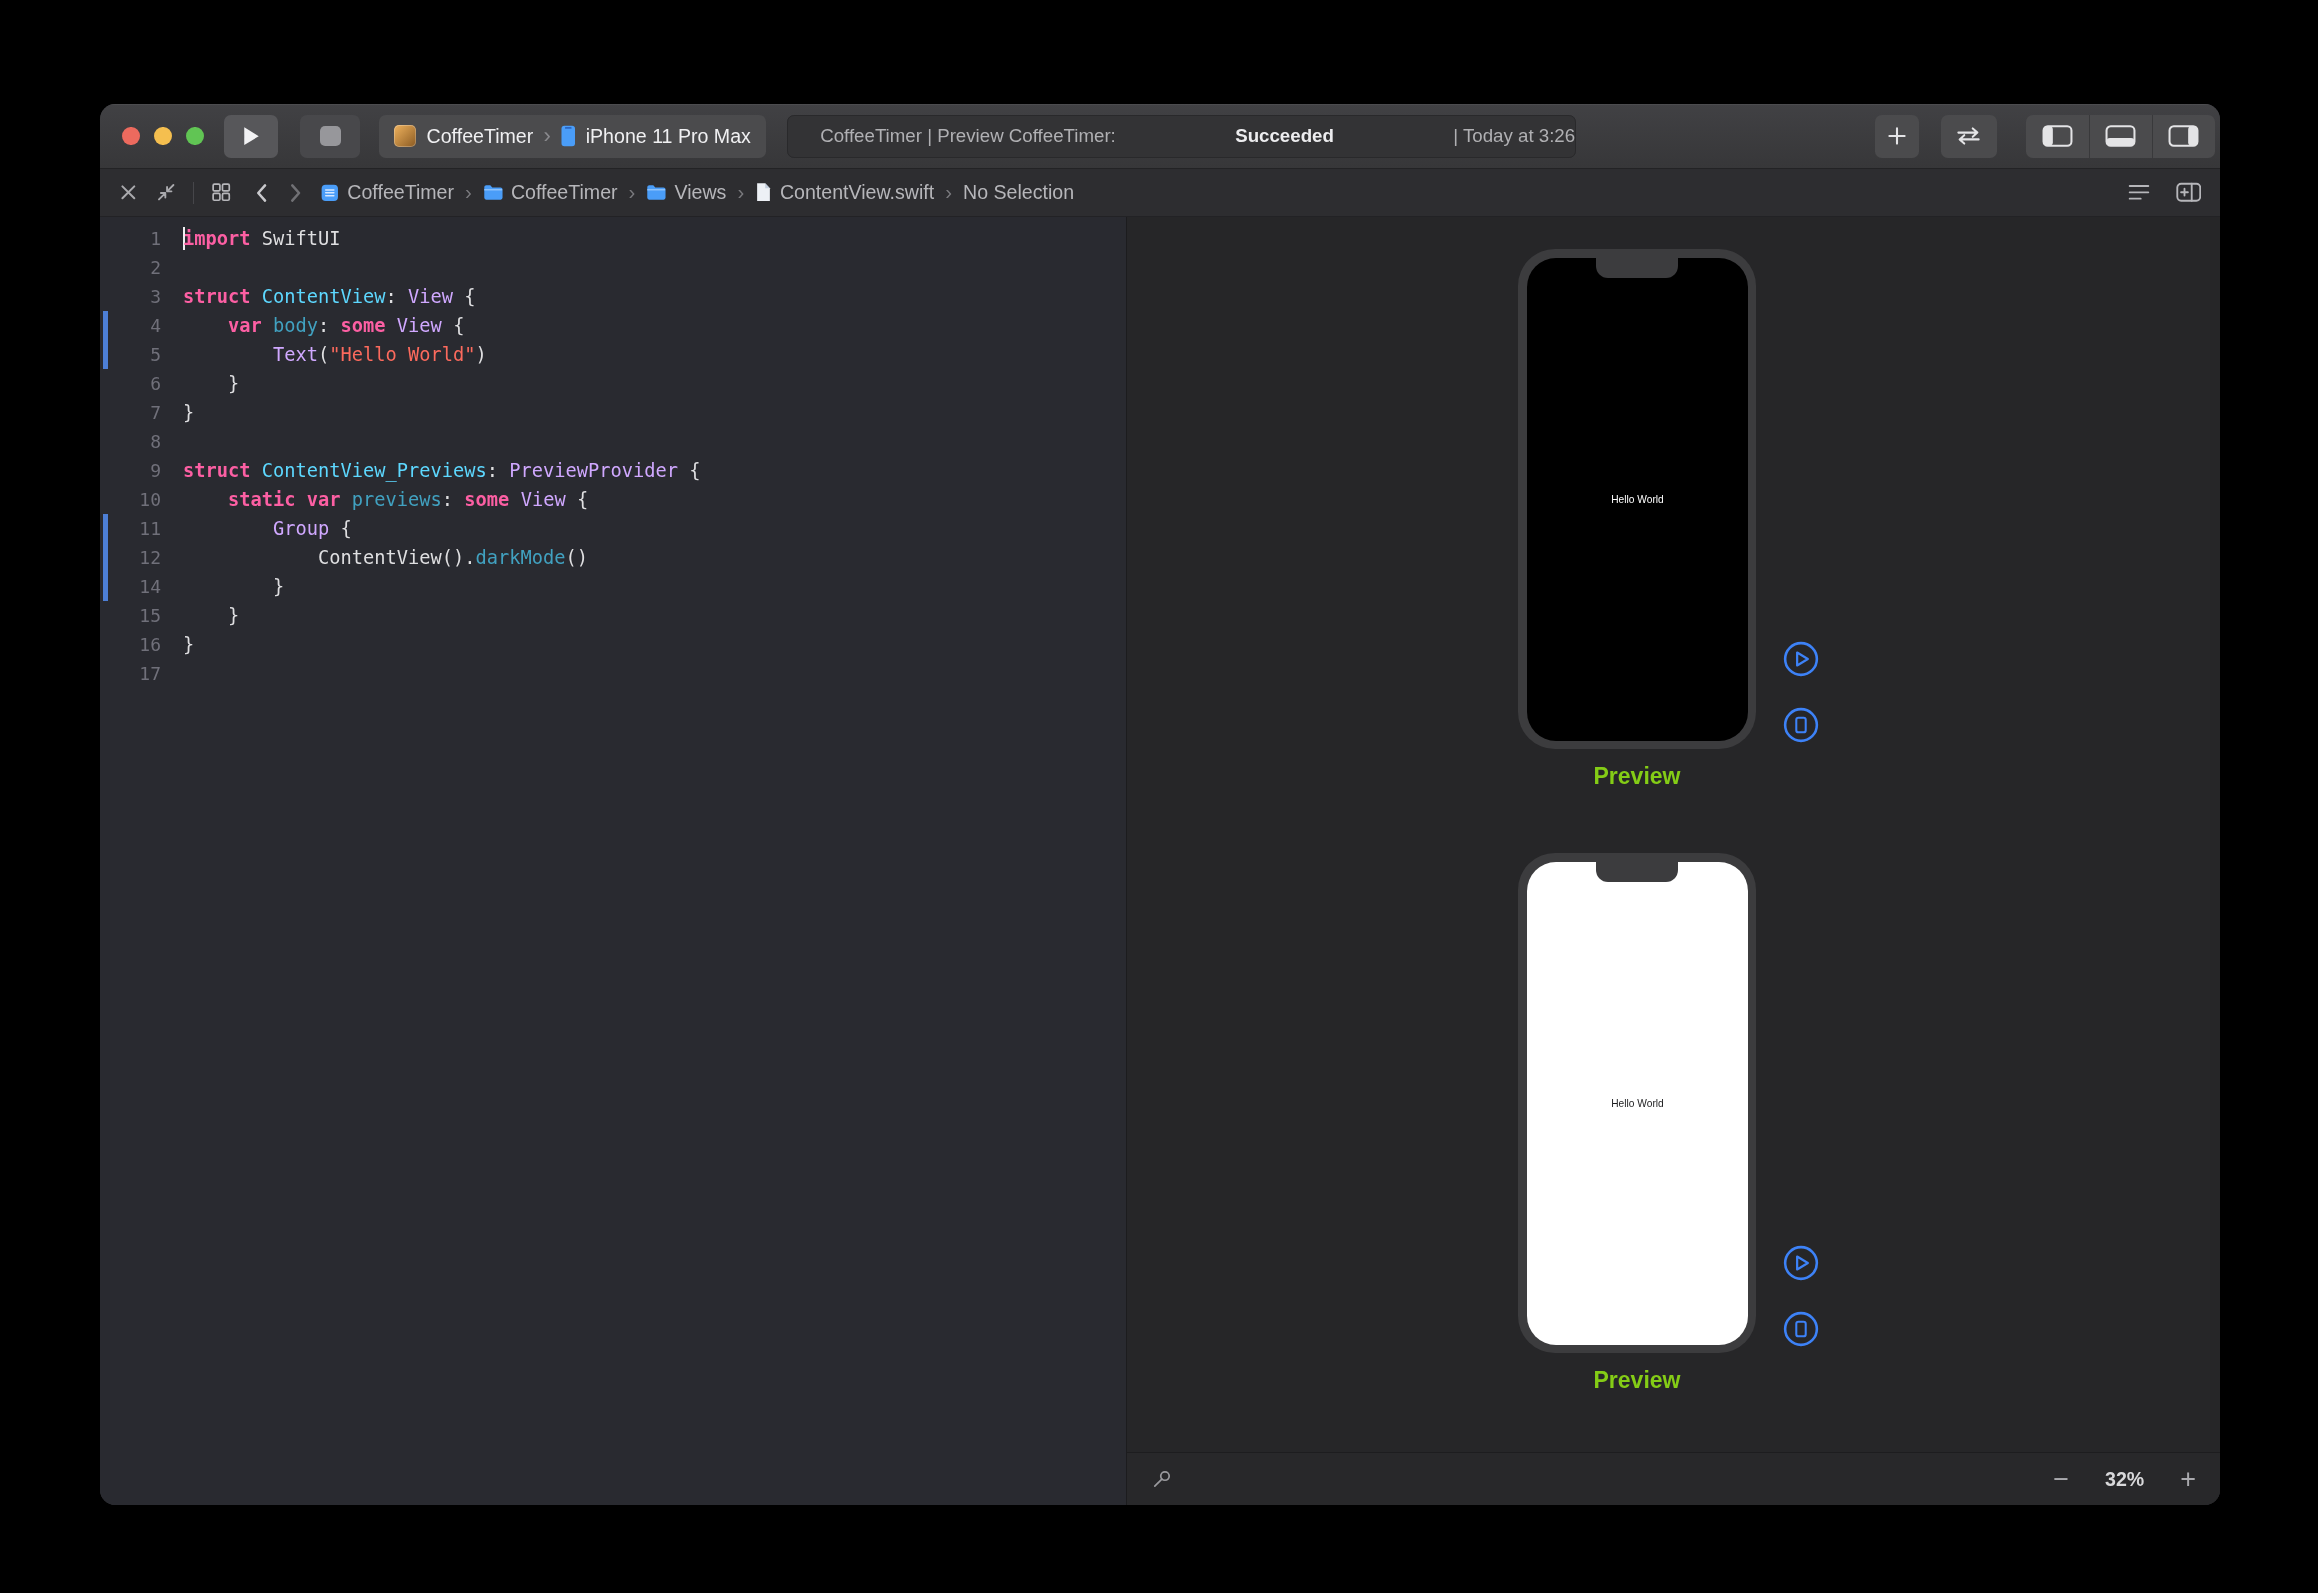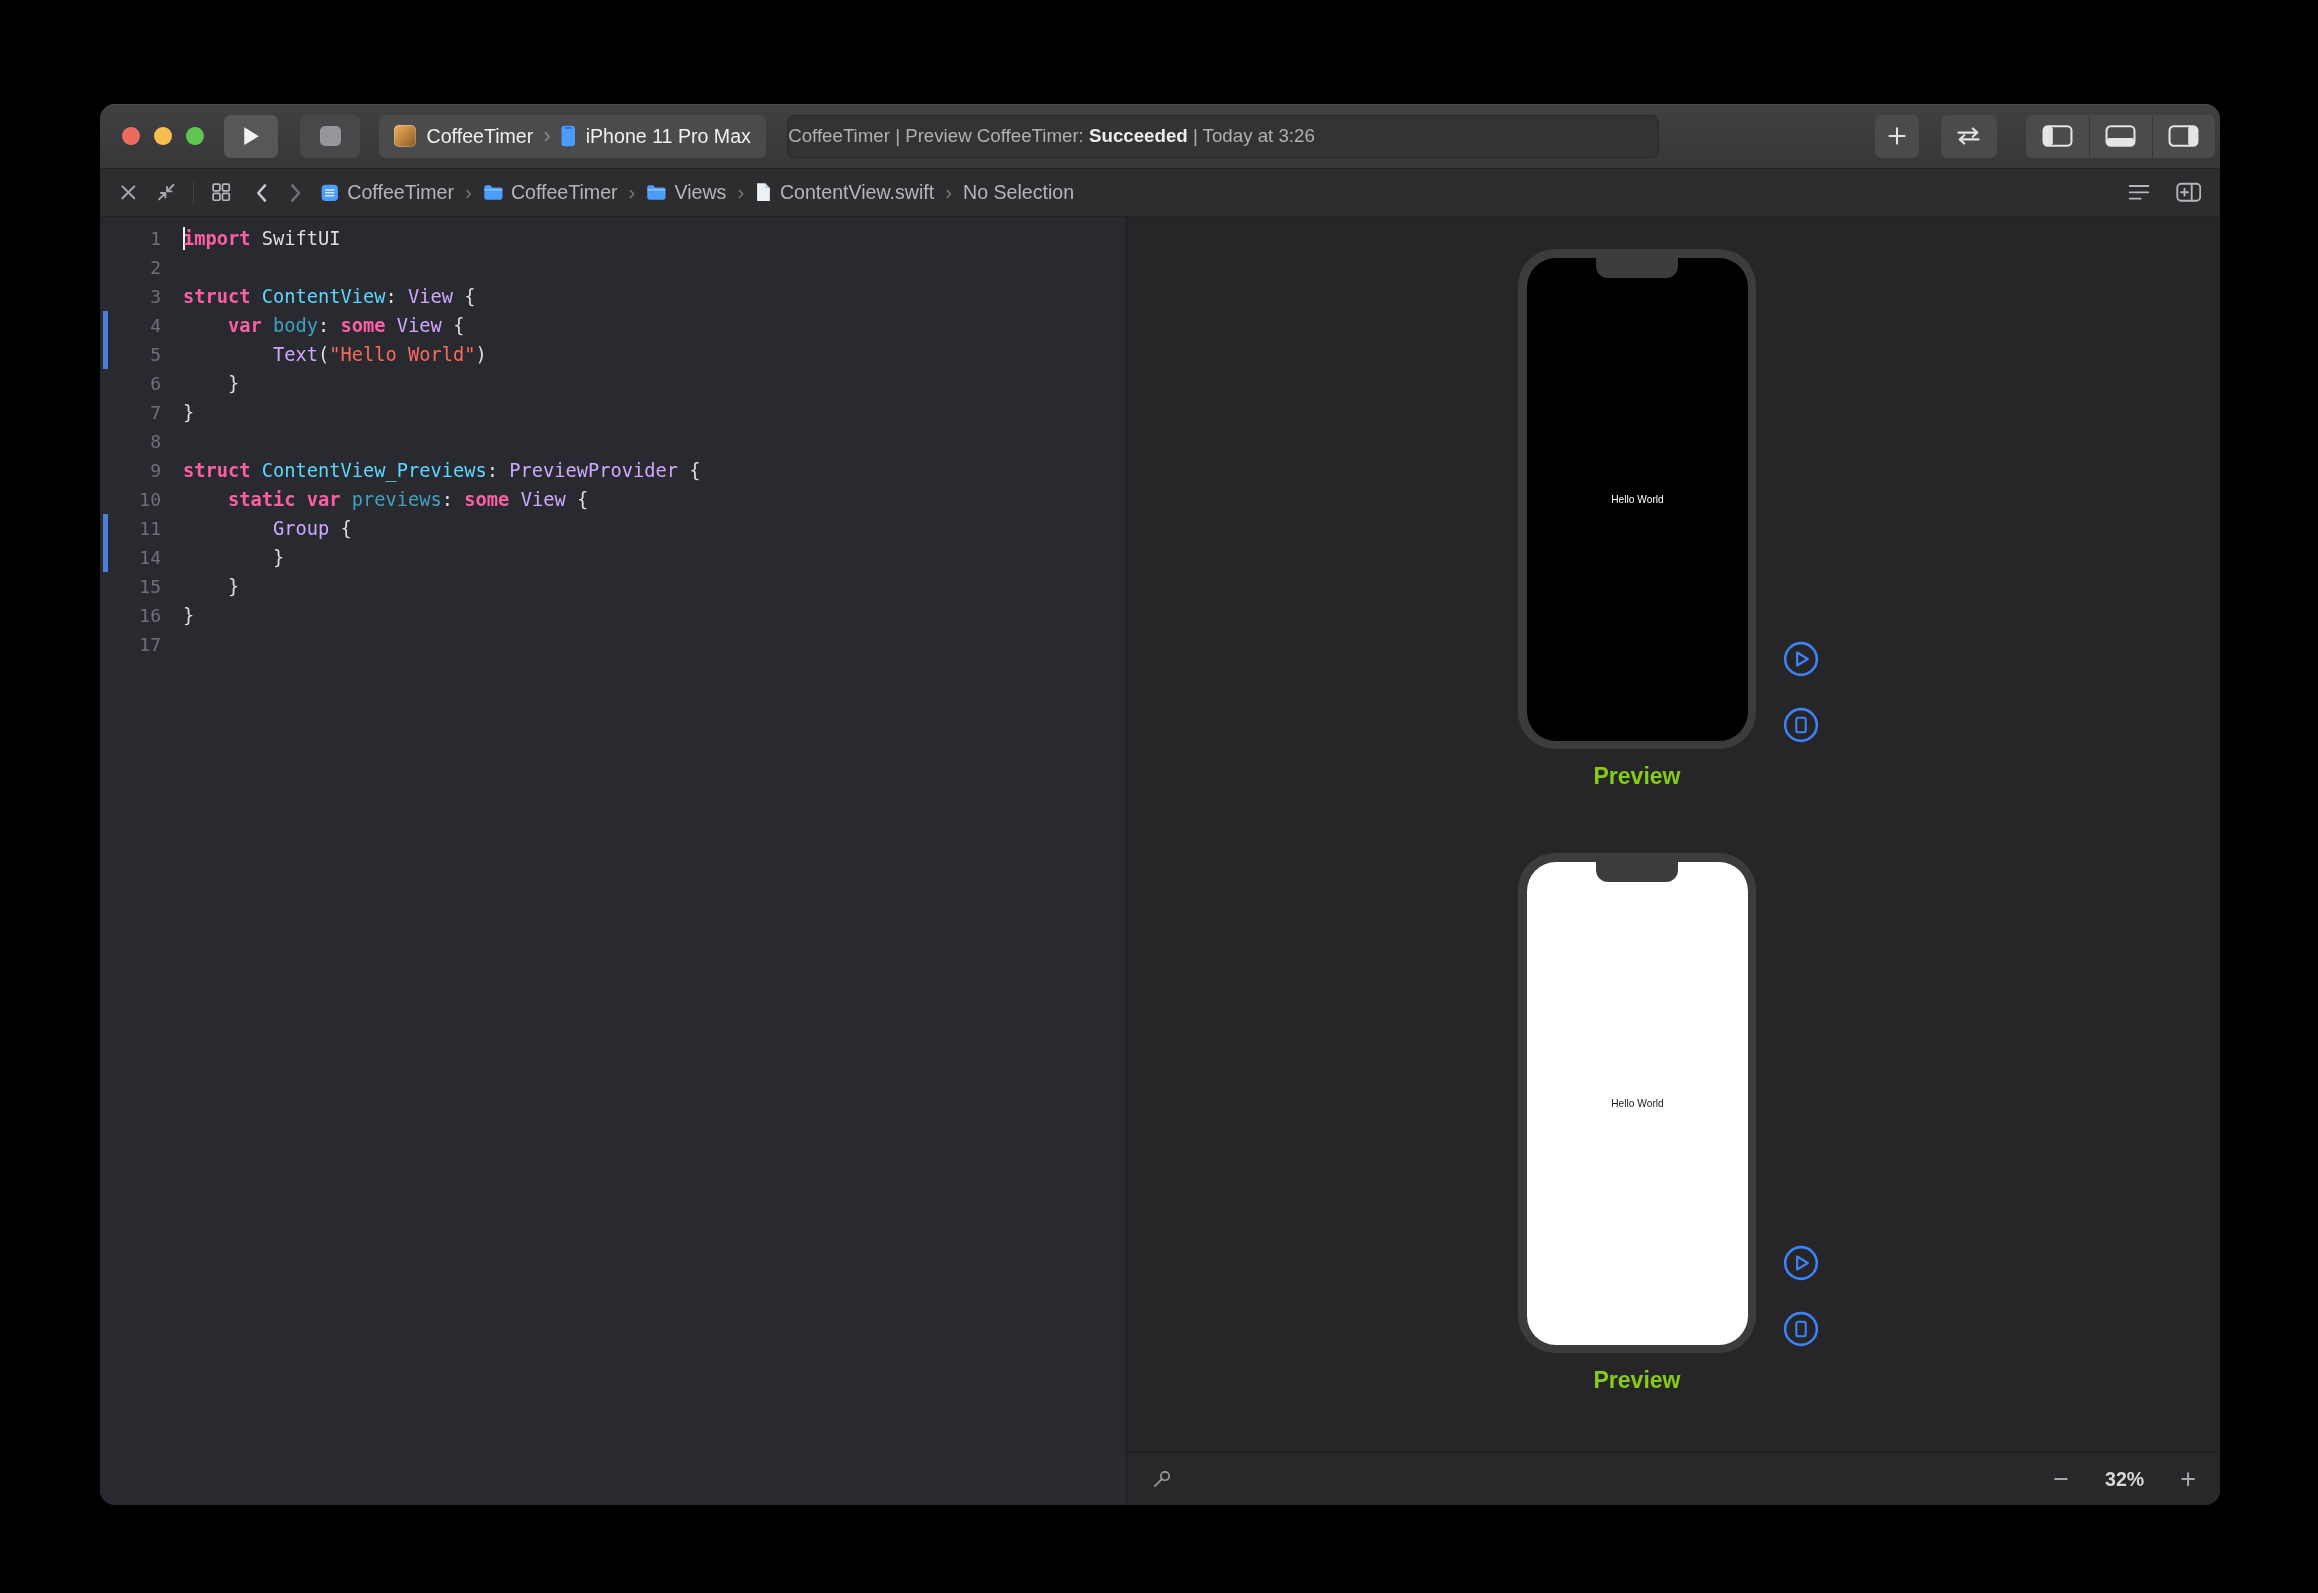--- a/index.html
+++ b/index.html
@@ -27,22 +27,22 @@
     display:flex;align-items:center;justify-content:center;flex:none;}
   .tb-btn.run{width:54px;margin-left:20.4px;background:#57575a;}
   .tb-btn.stop{width:60px;margin-left:22px;background:#48484b;}
   .stop-square{width:20.4px;height:20.4px;border-radius:5.1px;background:#97979b;display:block;}
   .scheme{height:43px;border-radius:6.8px;background:#4b4b4d;display:flex;align-items:center;
     gap:10.2px;padding:0 15.3px;margin-left:18.7px;color:#f0f0f2;font-size:19.6px;flex:none;}
   .scheme-app-icon{width:22px;height:22px;border-radius:5.1px;display:inline-block;
     background:linear-gradient(135deg,#f0b35e,#8a5a22);box-shadow:inset 0 0 0 0.9px rgba(255,255,255,.25);}
   .sep-glyph{color:#8a8a8e;font-size:22px;line-height:1;}
   .status{height:43px;border-radius:6.8px;background:#333335;border:0.9px solid #29292b;
-    margin-left:21px;width:872px;flex:none;display:flex;align-items:center;justify-content:flex-start;
-    color:#b0b0b3;font-size:18.7px;}
+    margin-left:21px;width:789px;flex:none;display:flex;align-items:center;justify-content:space-between;
+    color:#b0b0b3;font-size:18.7px;padding-left:32px;}
   .status span{white-space:pre;}
   .status .b{color:#ededef;font-weight:700;}
   .spacer{flex:1;}
   .tb-btn.square{width:44px;}
   .tb-btn.wide{width:56px;margin-left:22px;}
   .panel-group{display:flex;height:43px;border-radius:6.8px;background:#4b4b4d;margin-left:29px;
     overflow:hidden;flex:none;}
   .panel-btn{width:63px;border:none;background:transparent;display:flex;align-items:center;justify-content:center;}
   .panel-btn + .panel-btn{border-left:0.9px solid #39393b;}
 
@@ -306,20 +306,24 @@
           </div>
           <div class="code-line">
             <span class="ln">10</span>
             <span class="code"><span class="seg-pl">    </span><span class="seg-kw">static</span><span class="seg-pl"> </span><span class="seg-kw">var</span><span class="seg-pl"> </span><span class="seg-prop">previews</span><span class="seg-pl">: </span><span class="seg-kw">some</span><span class="seg-pl"> </span><span class="seg-typ">View</span><span class="seg-pl"> {</span></span>
           </div>
           <div class="code-line changed">
             <span class="ln">11</span>
             <span class="code"><span class="seg-pl">        </span><span class="seg-typ">Group</span><span class="seg-pl"> {</span></span>
           </div>
           <div class="code-line changed">
+            <span class="ln">12</span>
+            <span class="code"><span class="seg-pl">            ContentView().</span><span class="seg-fn">darkMode</span><span class="seg-pl">()</span></span>
+          </div>
+          <div class="code-line changed">
             <span class="ln">14</span>
             <span class="code"><span class="seg-pl">        }</span></span>
           </div>
           <div class="code-line">
             <span class="ln">15</span>
             <span class="code"><span class="seg-pl">    }</span></span>
           </div>
           <div class="code-line">
             <span class="ln">16</span>
             <span class="code"><span class="seg-pl">}</span></span>

